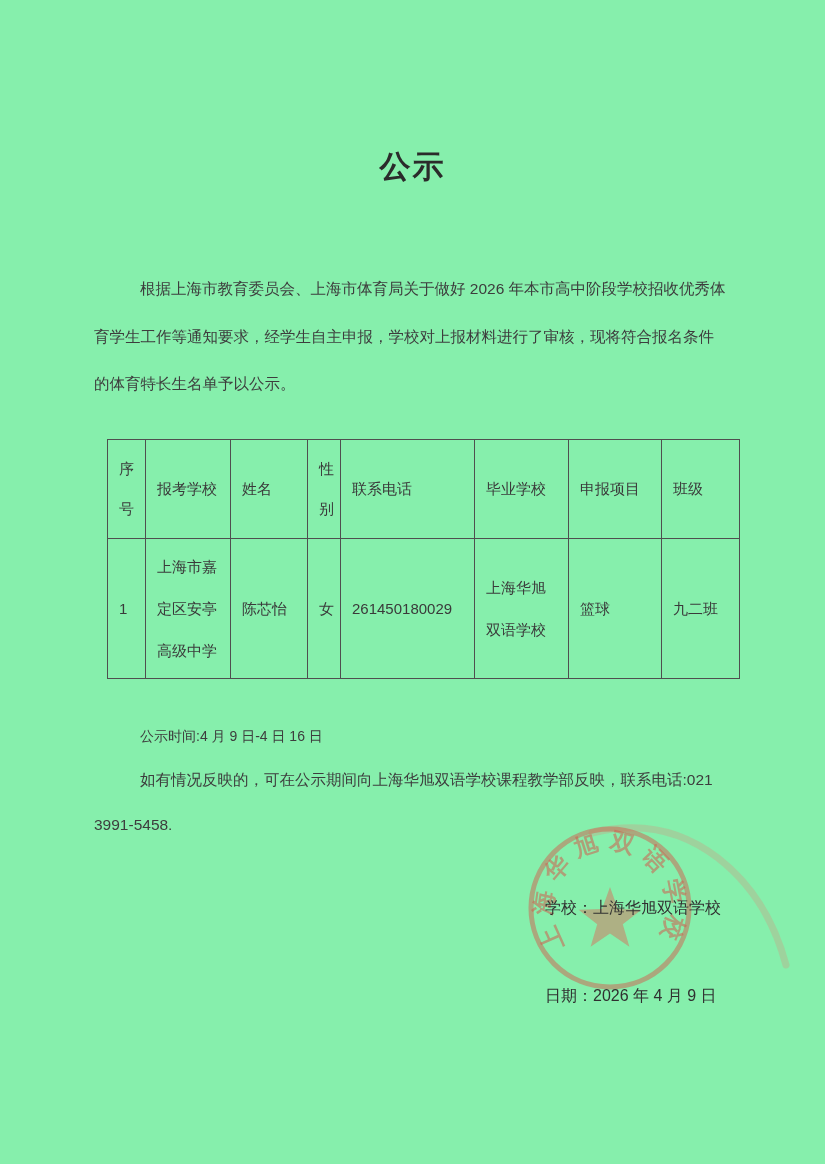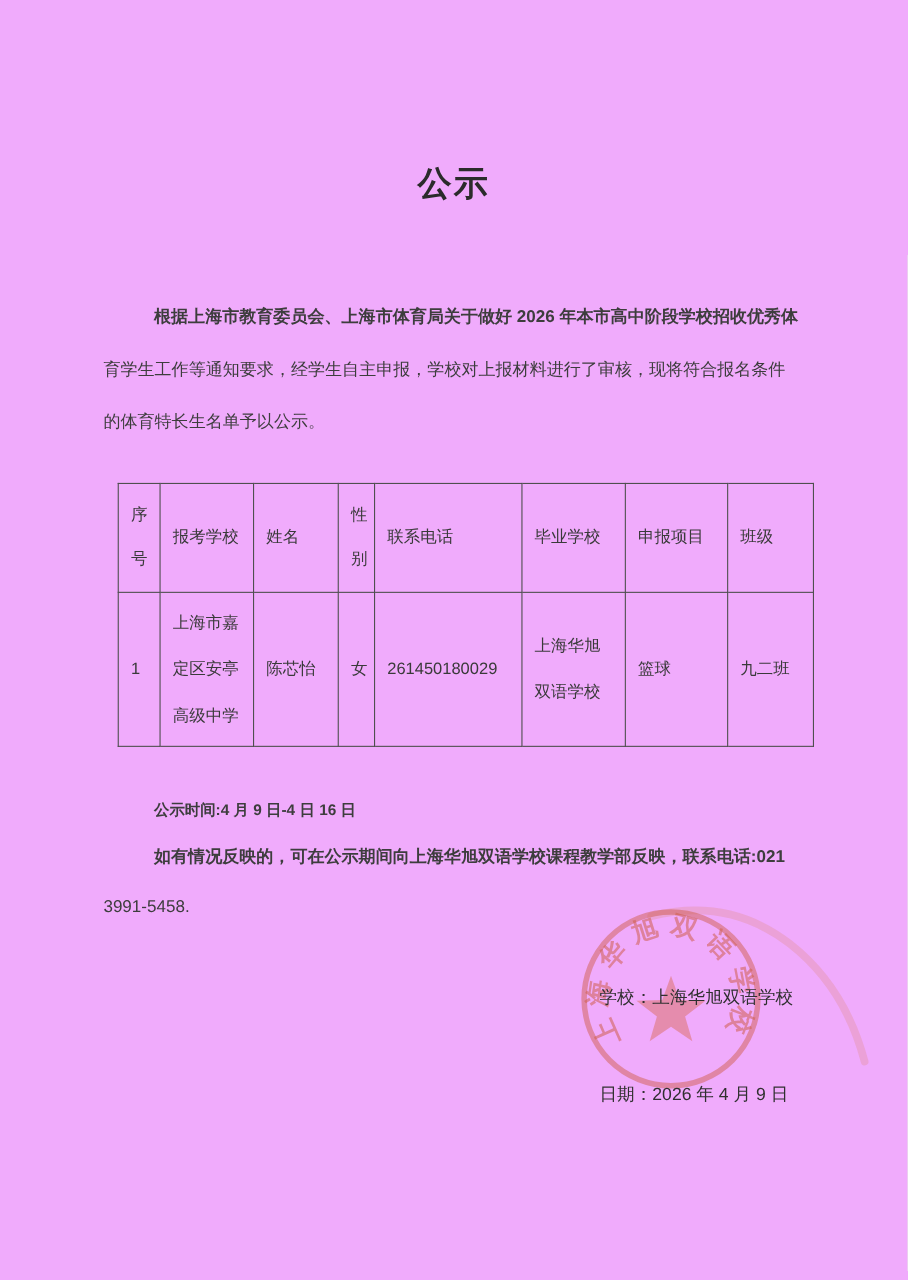--- a/index.html
+++ b/index.html
@@ -1,29 +1,29 @@
 <!DOCTYPE html>
 <html><head>
 <meta charset="utf-8">
 <style>
   html,body{margin:0;padding:0;background:#e8e8e8;}
   .page{
     position:relative;width:825px;height:1164px;margin:0 auto;
-    background:#f0abfc;overflow:hidden;
+    background:#86efac;overflow:hidden;
     font-family:"Liberation Sans", sans-serif;
     color:#3d3d3d;
   }
   .title{
     position:absolute;left:0;top:146px;width:100%;
     text-align:center;font-size:31px;font-weight:bold;color:#2b2b2b;
     letter-spacing:2px;
   }
   .intro{position:absolute;left:94px;top:265px;width:660px;font-size:15.5px;}
   .intro .line{line-height:47.5px;white-space:nowrap;}
-  .indent{text-indent:46px;font-weight:bold;}
+  .indent{text-indent:46px;}
 
   table.roster{
     position:absolute;left:107px;top:439px;width:632px;
     border-collapse:collapse;table-layout:fixed;
     font-size:15px;color:#3a3a3a;
   }
   table.roster th, table.roster td{
     border:1.2px solid #4f4f4f;
     font-weight:normal;text-align:left;vertical-align:middle;
     padding:4px 11px 4px 11px;

